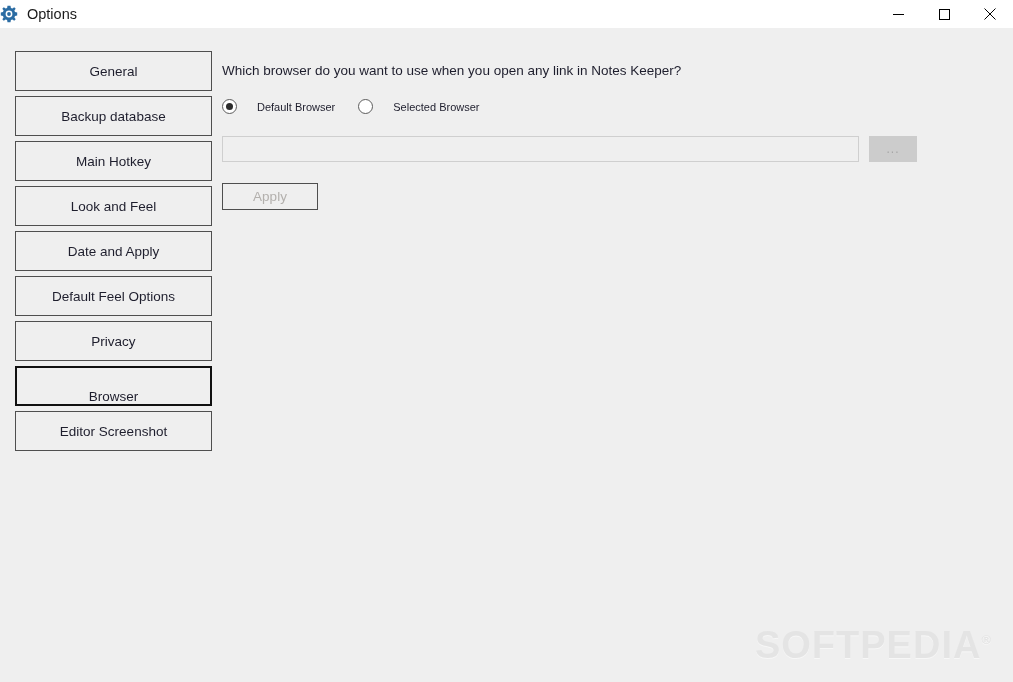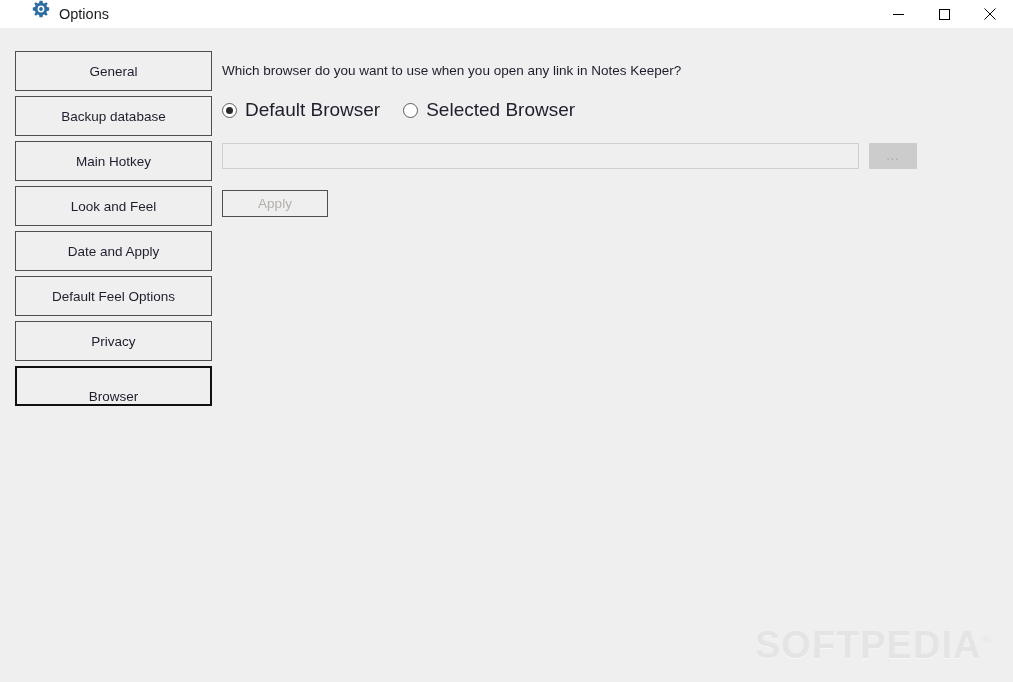--- a/index.html
+++ b/index.html
@@ -22,23 +22,22 @@
     position: absolute;
     top: 0; left: 0;
     width: 1013px;
     height: 28px;
     background: #ffffff;
     display: flex;
     align-items: center;
   }
   .titlebar-left {
     display: flex;
-    padding-left: 8px;
+    align-items: center;
     flex: 0 0 auto;
-    margin-left: 24px;
   }
   .app-icon {
     width: 18px;
     height: 18px;
     display: block;
     flex: 0 0 auto;
   }
   .title-text {
     font-size: 14.5px;
     color: #1a1a1a;
@@ -138,23 +137,23 @@
   }
   .radio-mark.checked::after {
     content: "";
     position: absolute;
     top: 3px; left: 3px;
     width: 7px; height: 7px;
     border-radius: 50%;
     background: #2b2b2b;
   }
   .radio-label {
-    font-size: 19px;
+    font-size: 11px;
     color: #1e1e2d;
-    margin-left: 8px;
+    margin-left: 20px;
     white-space: nowrap;
   }
 
   .path-row {
     display: flex;
     align-items: center;
     margin-top: 22px;
   }
   .path-input {
     width: 637px;
@@ -179,21 +178,21 @@
     display: flex;
     align-items: center;
     justify-content: center;
     letter-spacing: 1px;
     cursor: default;
     padding: 0;
   }
 
   .apply-button {
     margin-top: 21px;
-    width: 106px;
+    width: 96px;
     height: 27px;
     background: #efefef;
     border: 1px solid #4f4f4f;
     font-family: "Liberation Sans", sans-serif;
     font-size: 13.5px;
     color: #b3b0ad;
     display: flex;
     align-items: center;
     justify-content: center;
     cursor: default;
@@ -276,20 +275,23 @@
     </button>
     <button class="nav-button">
       <span>Default Feel Options</span>
     </button>
     <button class="nav-button">
       <span>Privacy</span>
     </button>
     <button class="nav-button selected">
       <span>Browser</span>
     </button>
+    <button class="nav-button">
+      <span>Editor Screenshot</span>
+    </button>
   </div>
 
   <div class="content">
 
     <p class="content-question">Which browser do you want to use when you open any link in Notes Keeper?</p>
 
     <div class="radio-row">
       <label class="radio-option">
         <span class="radio-mark checked"></span>
         <span class="radio-label">Default Browser</span>

